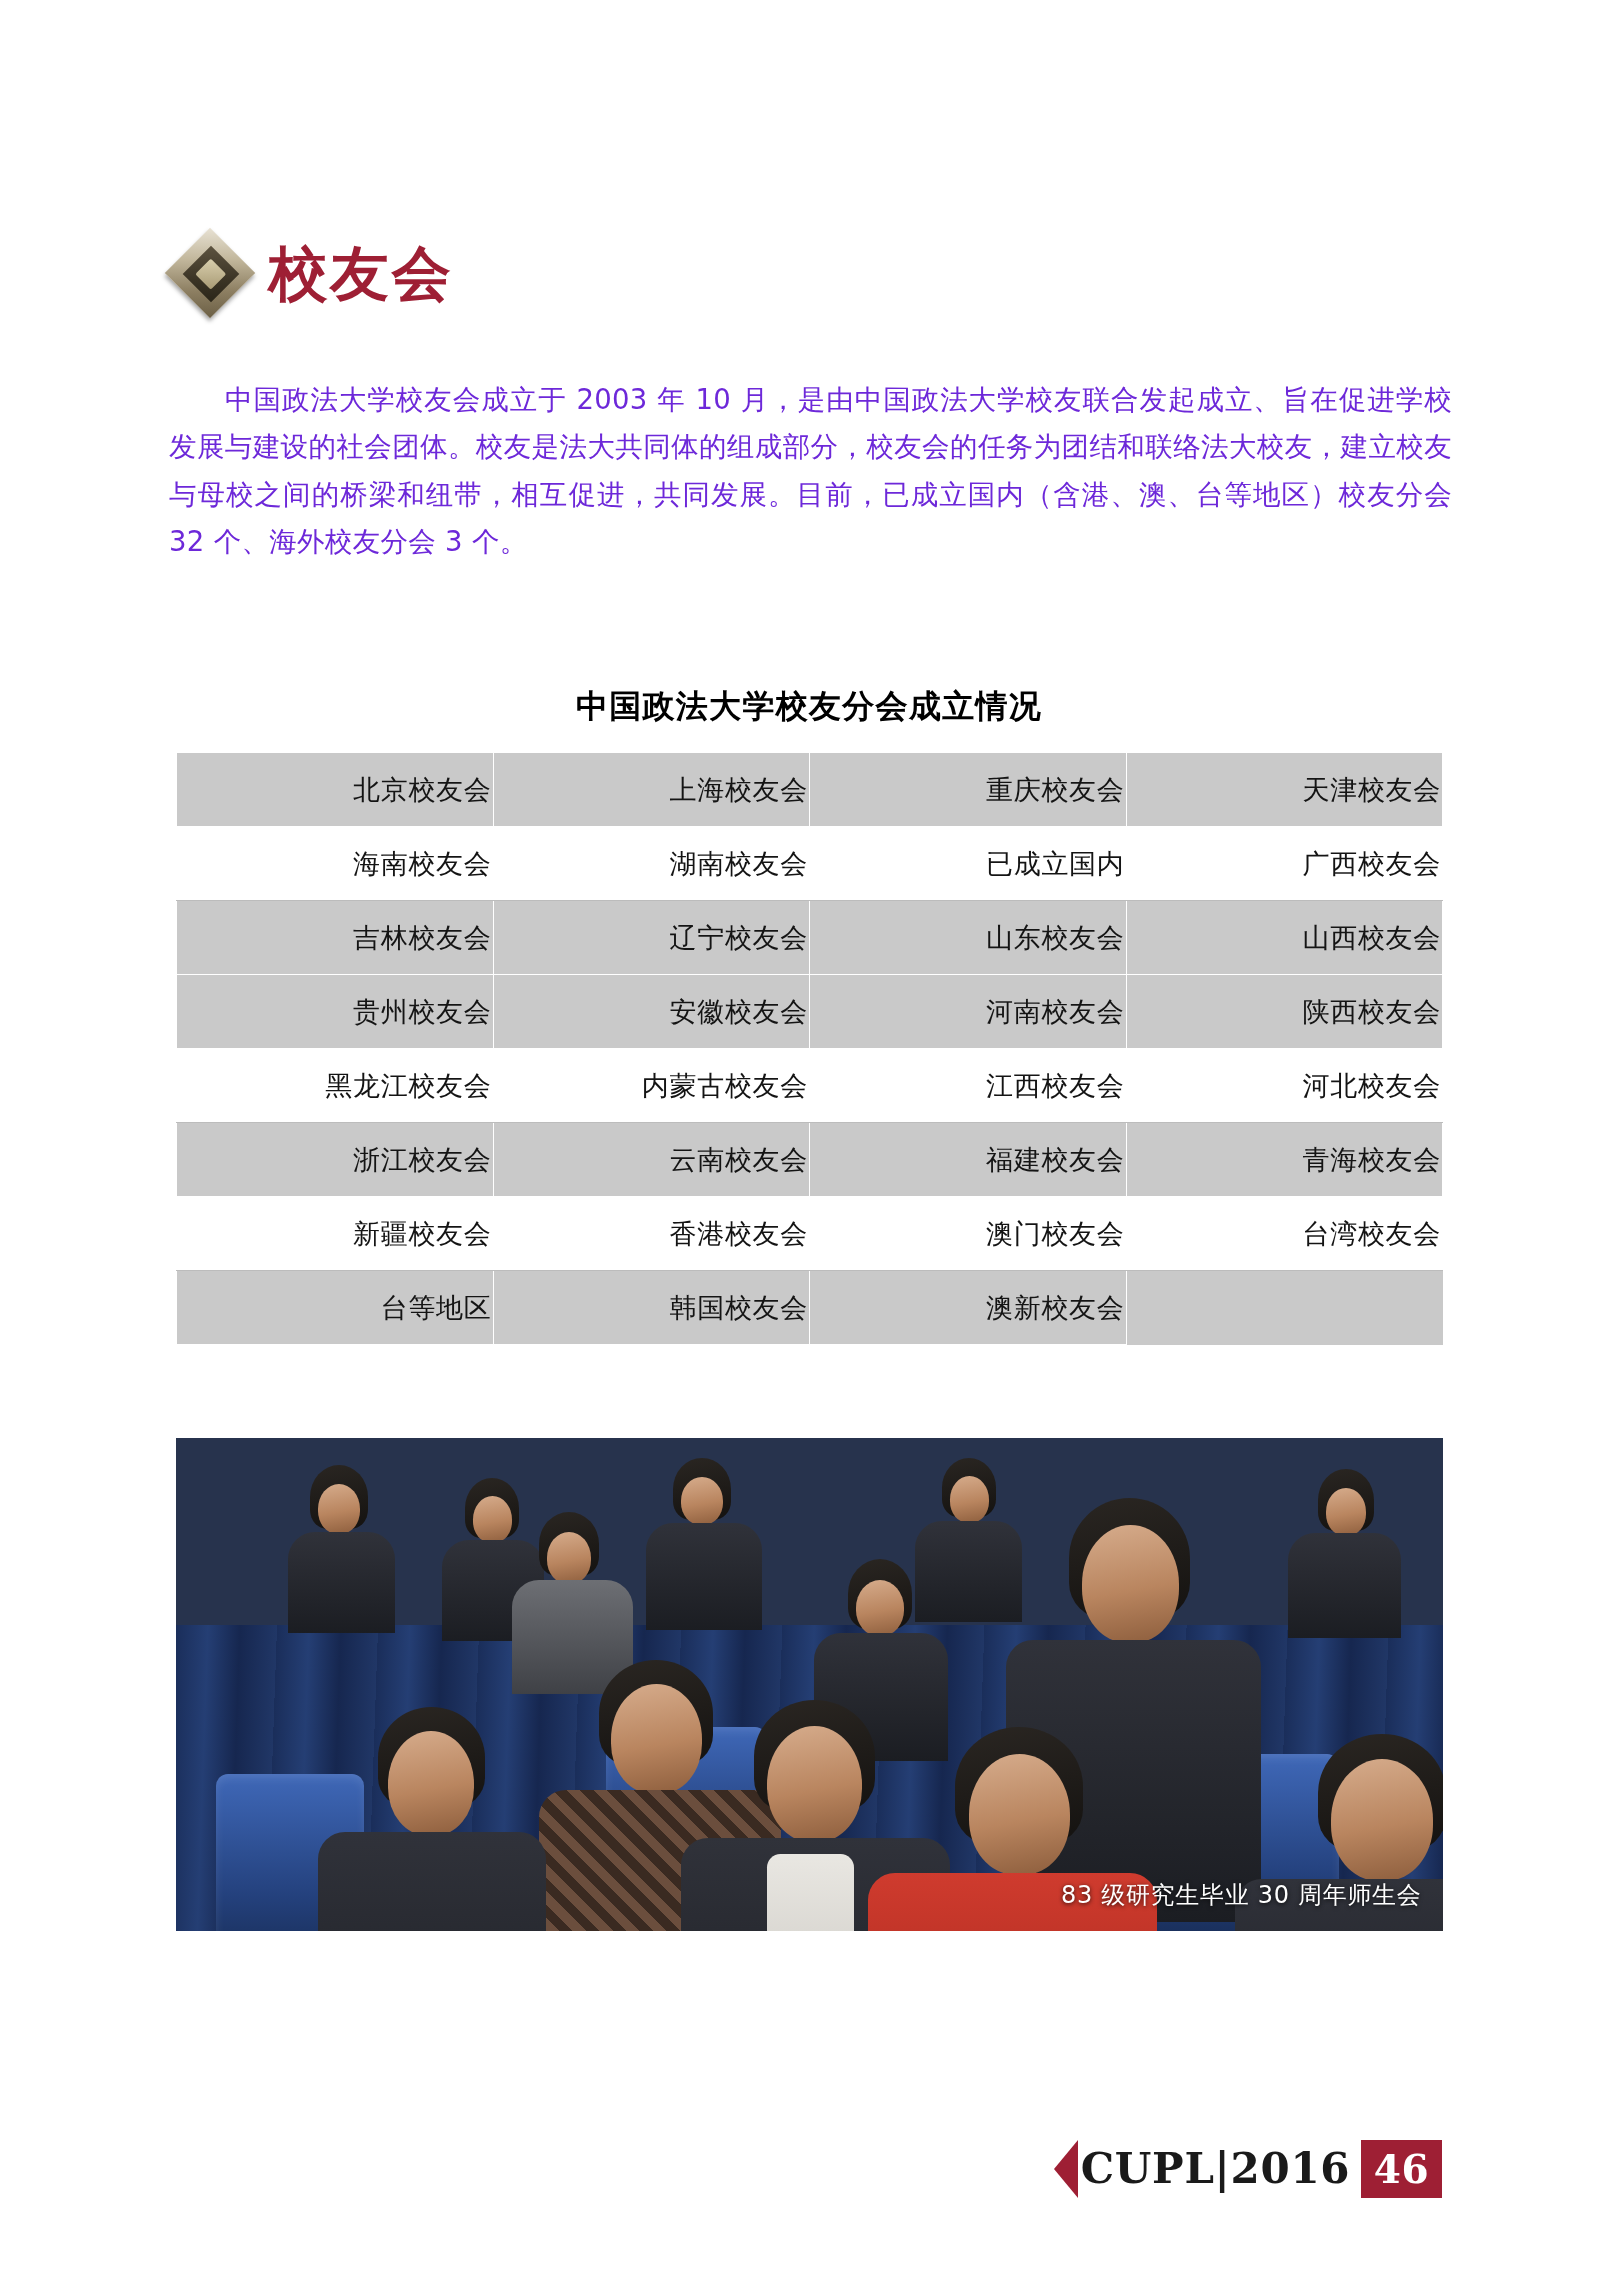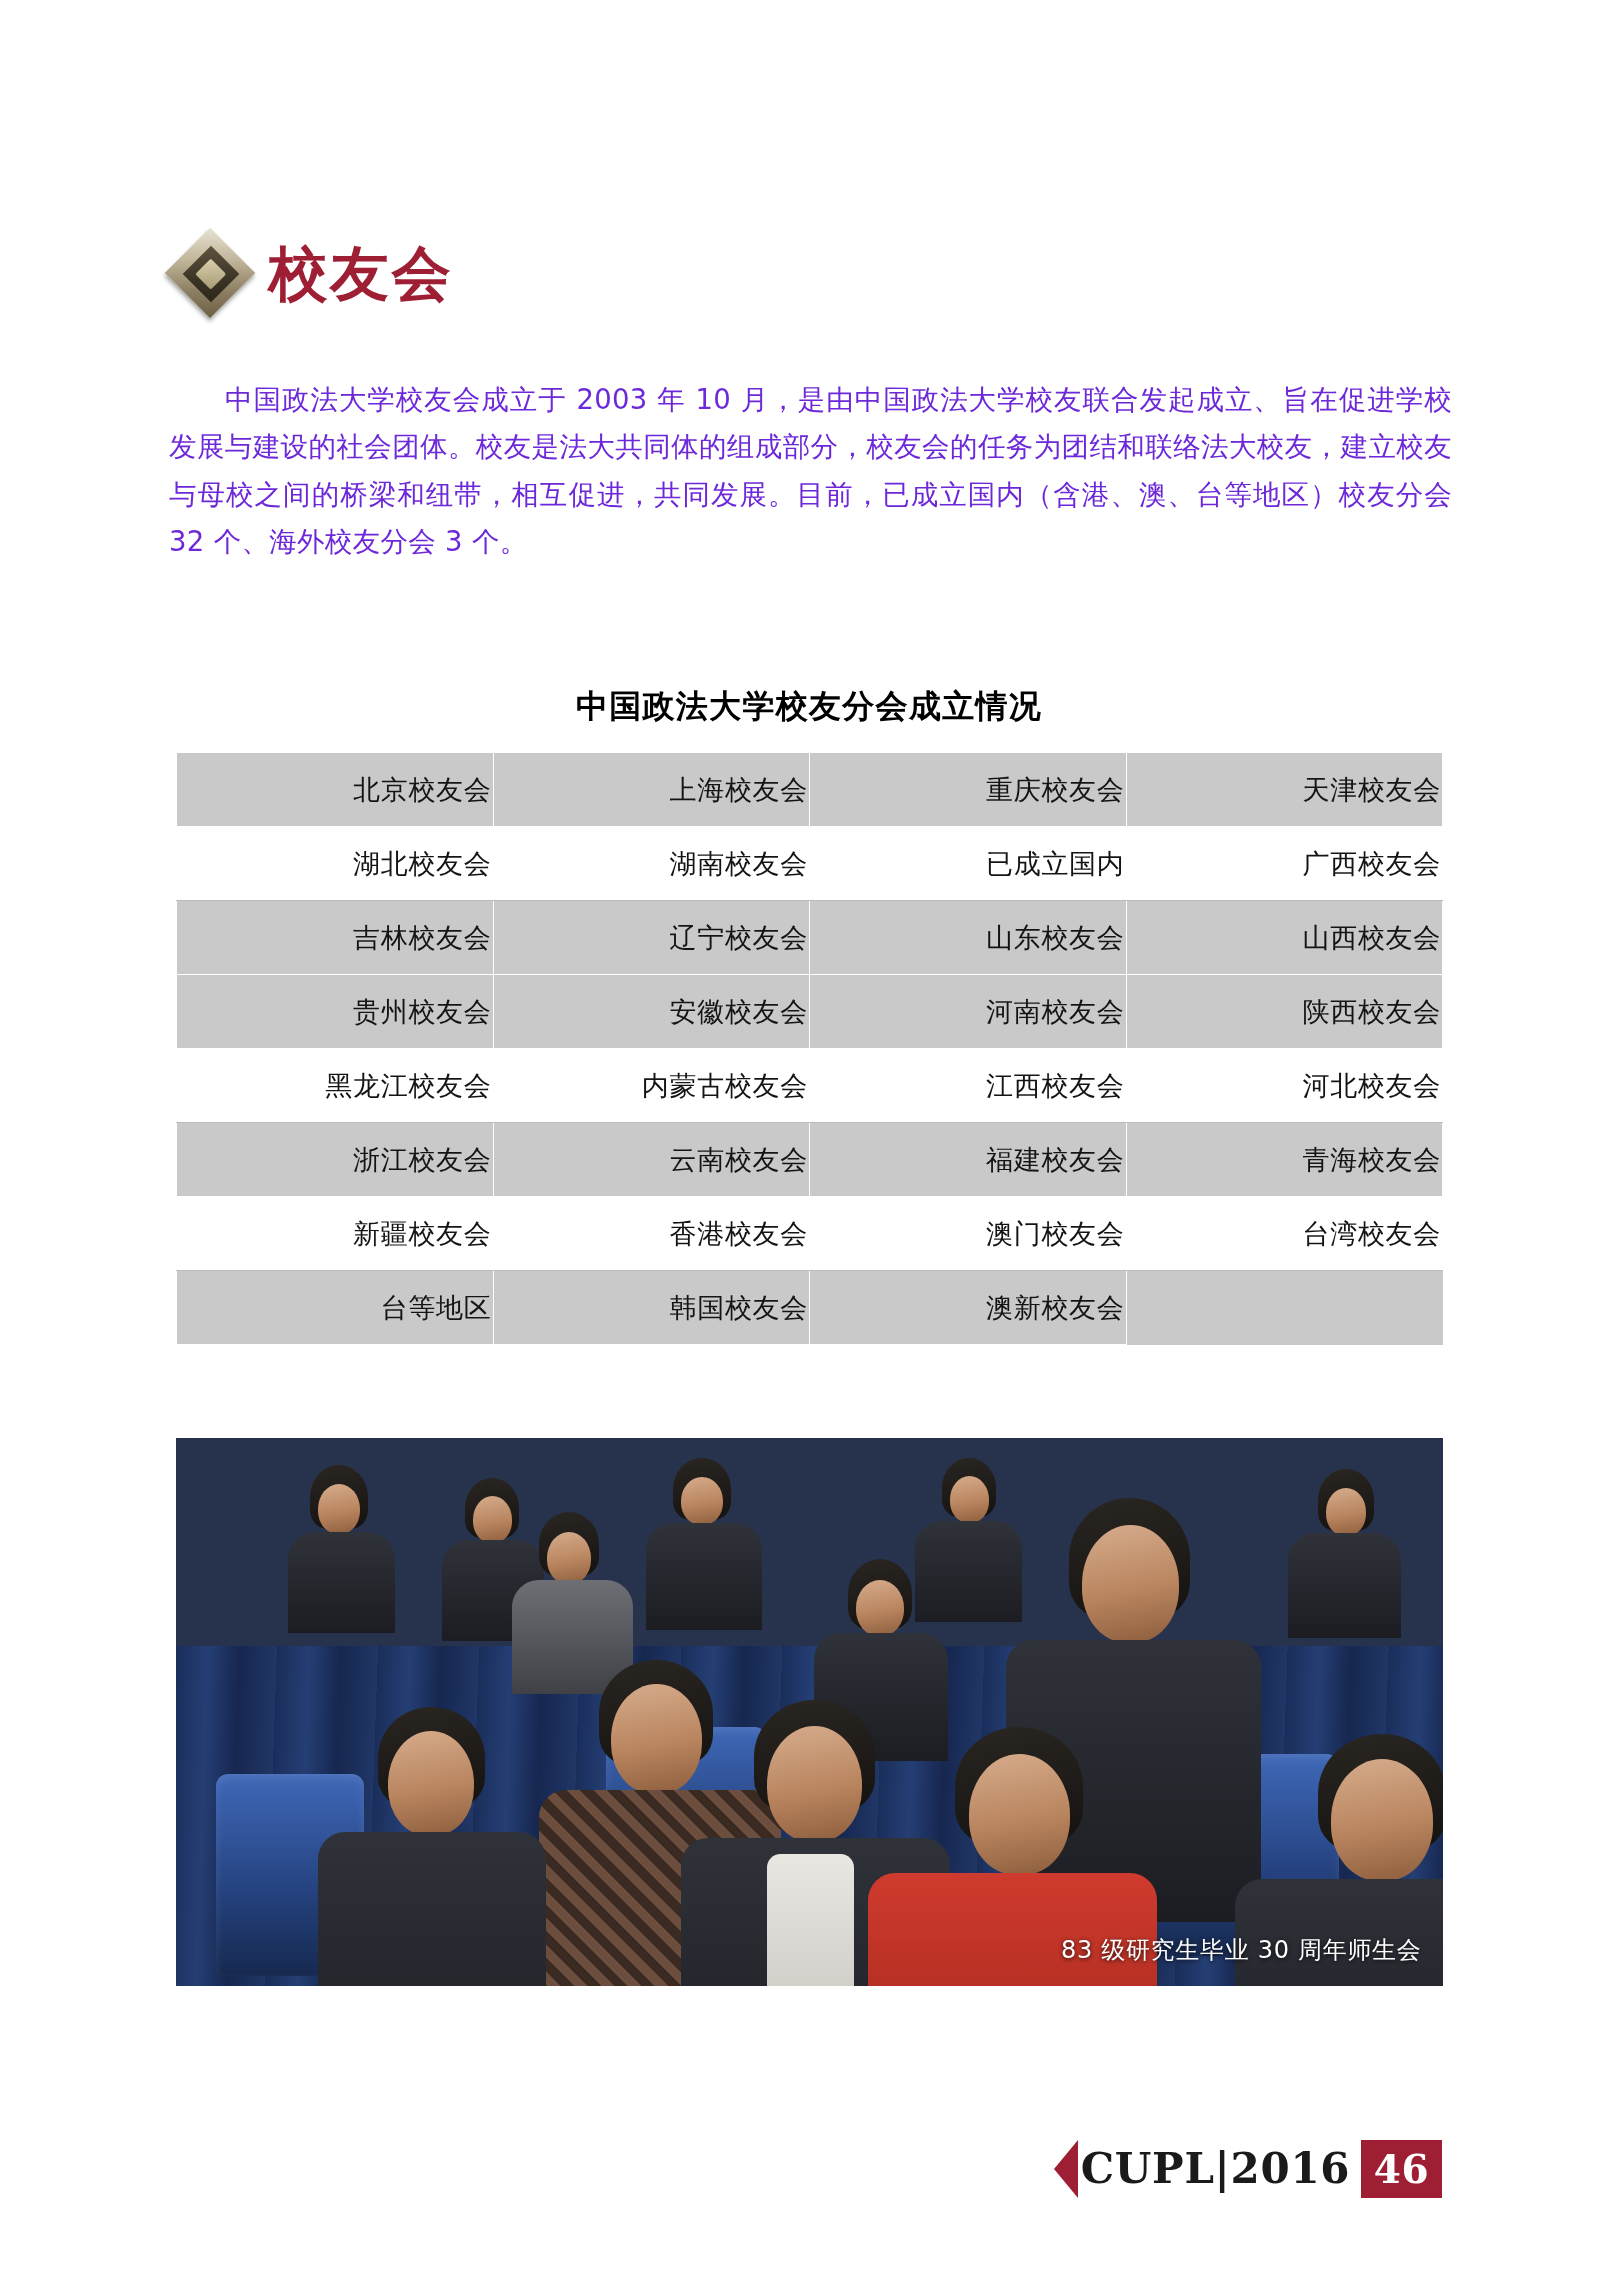--- a/index.html
+++ b/index.html
@@ -139,21 +139,21 @@
   .alumni-table tr.shaded td.empty {
     background: #c9c9c9;
   }
 
   
   .photo {
     position: absolute;
     left: 176px;
     top: 1438px;
     width: 1267px;
-    height: 548px;
+    height: 493px;
     overflow: hidden;
     background: #4c1d95;
   }
   .photo-scene {
     position: absolute;
     inset: 0;
     background:
       radial-gradient(circle at 18% 12%, rgba(210,200,185,0.55) 0%, rgba(210,200,185,0) 38%),
       radial-gradient(circle at 72% 8%, rgba(180,175,165,0.40) 0%, rgba(180,175,165,0) 34%),
       linear-gradient(178deg, #b9b2a6 0%, #9a958c 16%, #5d6a86 34%, #3a4a6b 52%, #273category 53%, #22304d 70%, #1b2740 100%);
@@ -267,21 +267,21 @@
 
   <table class="alumni-table">
     <tbody>
       <tr class="shaded">
         <td>北京校友会</td>
         <td>上海校友会</td>
         <td>重庆校友会</td>
         <td>天津校友会</td>
       </tr>
       <tr class="plain">
-        <td>湖北校友会</td>
+        <td>海南校友会</td>
         <td>湖南校友会</td>
         <td>已成立国内</td>
         <td>广西校友会</td>
       </tr>
       <tr class="shaded">
         <td>吉林校友会</td>
         <td>辽宁校友会</td>
         <td>山东校友会</td>
         <td>山西校友会</td>
       </tr>

